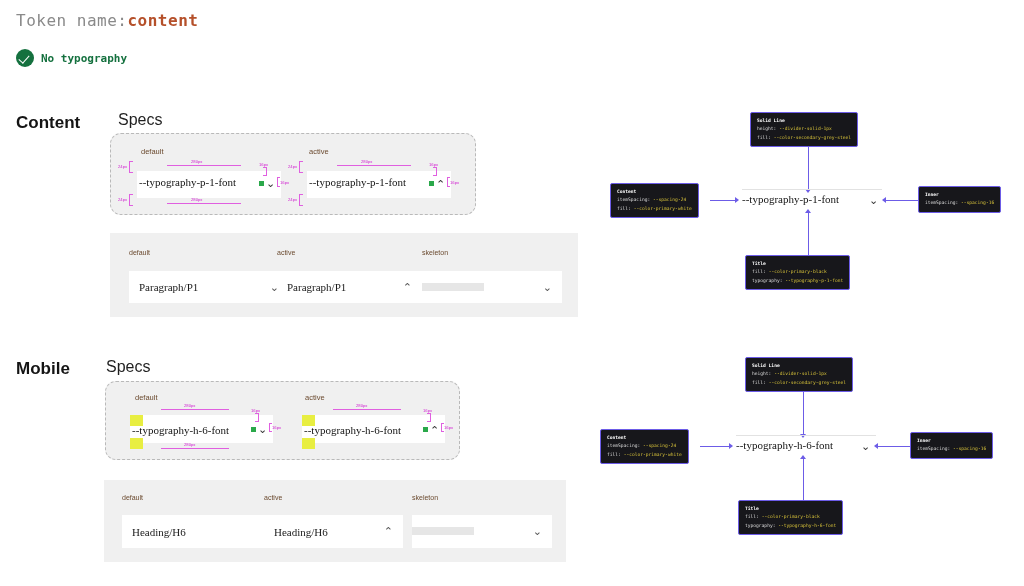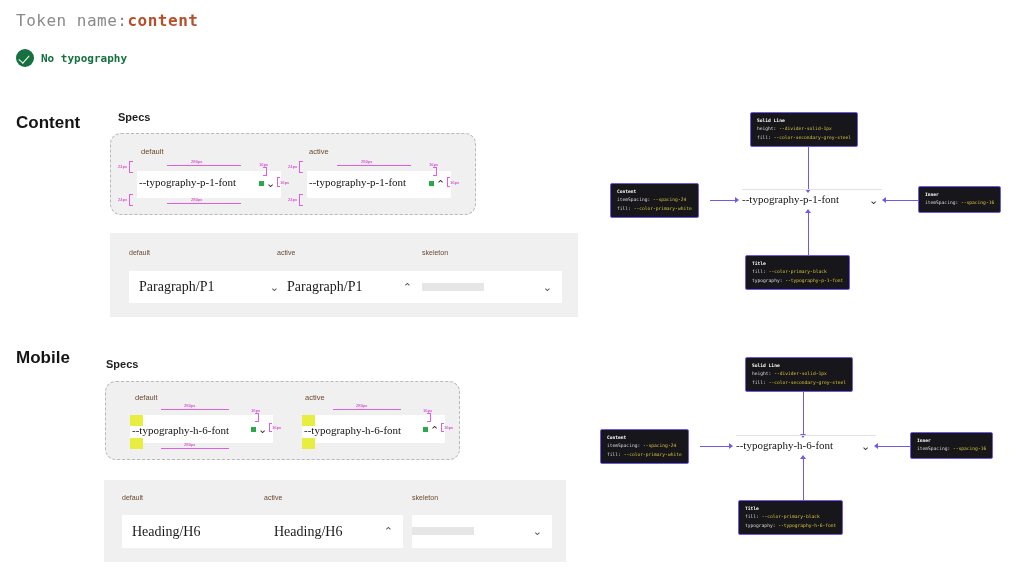--- a/index.html
+++ b/index.html
@@ -38,21 +38,21 @@
     font-size: 11px; font-weight: bold; color: #15713f;
   }
 
   
   .section-label {
     position: absolute; left: 16px;
     font-size: 17px; font-weight: bold; color: #141414;
   }
   .specs-title {
     position: absolute;
-    font-size: 11px; font-weight: bold; color: #1f1f1f;
+    font-size: 16px; font-weight: normal; color: #1f1f1f;
   }
 
   
   .specs-panel {
     position: absolute;
     background: #f0f0f0;
     border: 1.3px dashed #b9b9b9;
     border-radius: 11px;
   }
   .state-label {
@@ -91,21 +91,21 @@
   .dd-label {
     position: absolute; font-size: 7px; color: #6b4a2f;
   }
   .dd-box {
     position: absolute; background: #ffffff;
     display: flex; align-items: center; justify-content: space-between;
     padding: 0 10px;
   }
   .dd-value {
     font-family: "Liberation Serif", serif;
-    font-size: 14px; color: #1a1a1a;
+    font-size: 11px; color: #1a1a1a;
   }
   .dd-caret {
     font-size: 11px; color: #555; line-height: 1;
     font-family: "Liberation Sans", sans-serif;
   }
   .skel-bar { position: absolute; background: #e6e6e6; }
 
   
   .diagram { position: absolute; }
   .node {
@@ -250,21 +250,21 @@
       <div><span class="node-key">typography:</span> <span class="node-val">--typography-p-1-font</span></div>
     </div>
     <div class="arrow-line-v" style="left:808px; top:213px; height:42px"></div>
     <div class="arrow-head ah-up" style="left:805px; top:209px"></div>
 
     <div class="center-rule" style="left:742px; top:189px; width:140px"></div>
     <div class="center-label" style="left:742px; top:193px">--typography-p-1-font</div>
     <div class="center-caret" style="left:869px; top:195px">⌄</div>
   </div>
 
-  <div class="section-label" style="top:348px">Mobile</div>
+  <div class="section-label" style="top:359px">Mobile</div>
   <div class="specs-title" style="left:106px; top:358px">Specs</div>
 
   <div class="specs-panel" style="left:105px; top:381px; width:355px; height:79px">
     <div class="state-label" style="left:29px; top:11px">default</div>
     <div class="state-label" style="left:199px; top:11px">active</div>
 
     <div class="spec-field" style="left:24px; top:33px; width:143px; height:28px"></div>
     <div class="spec-text" style="left:26px; top:42px">--typography-h-6-font</div>
     <div class="yellow-chip" style="left:24px; top:33px; width:13px; height:11px"></div>
     <div class="yellow-chip" style="left:24px; top:56px; width:13px; height:11px"></div>

